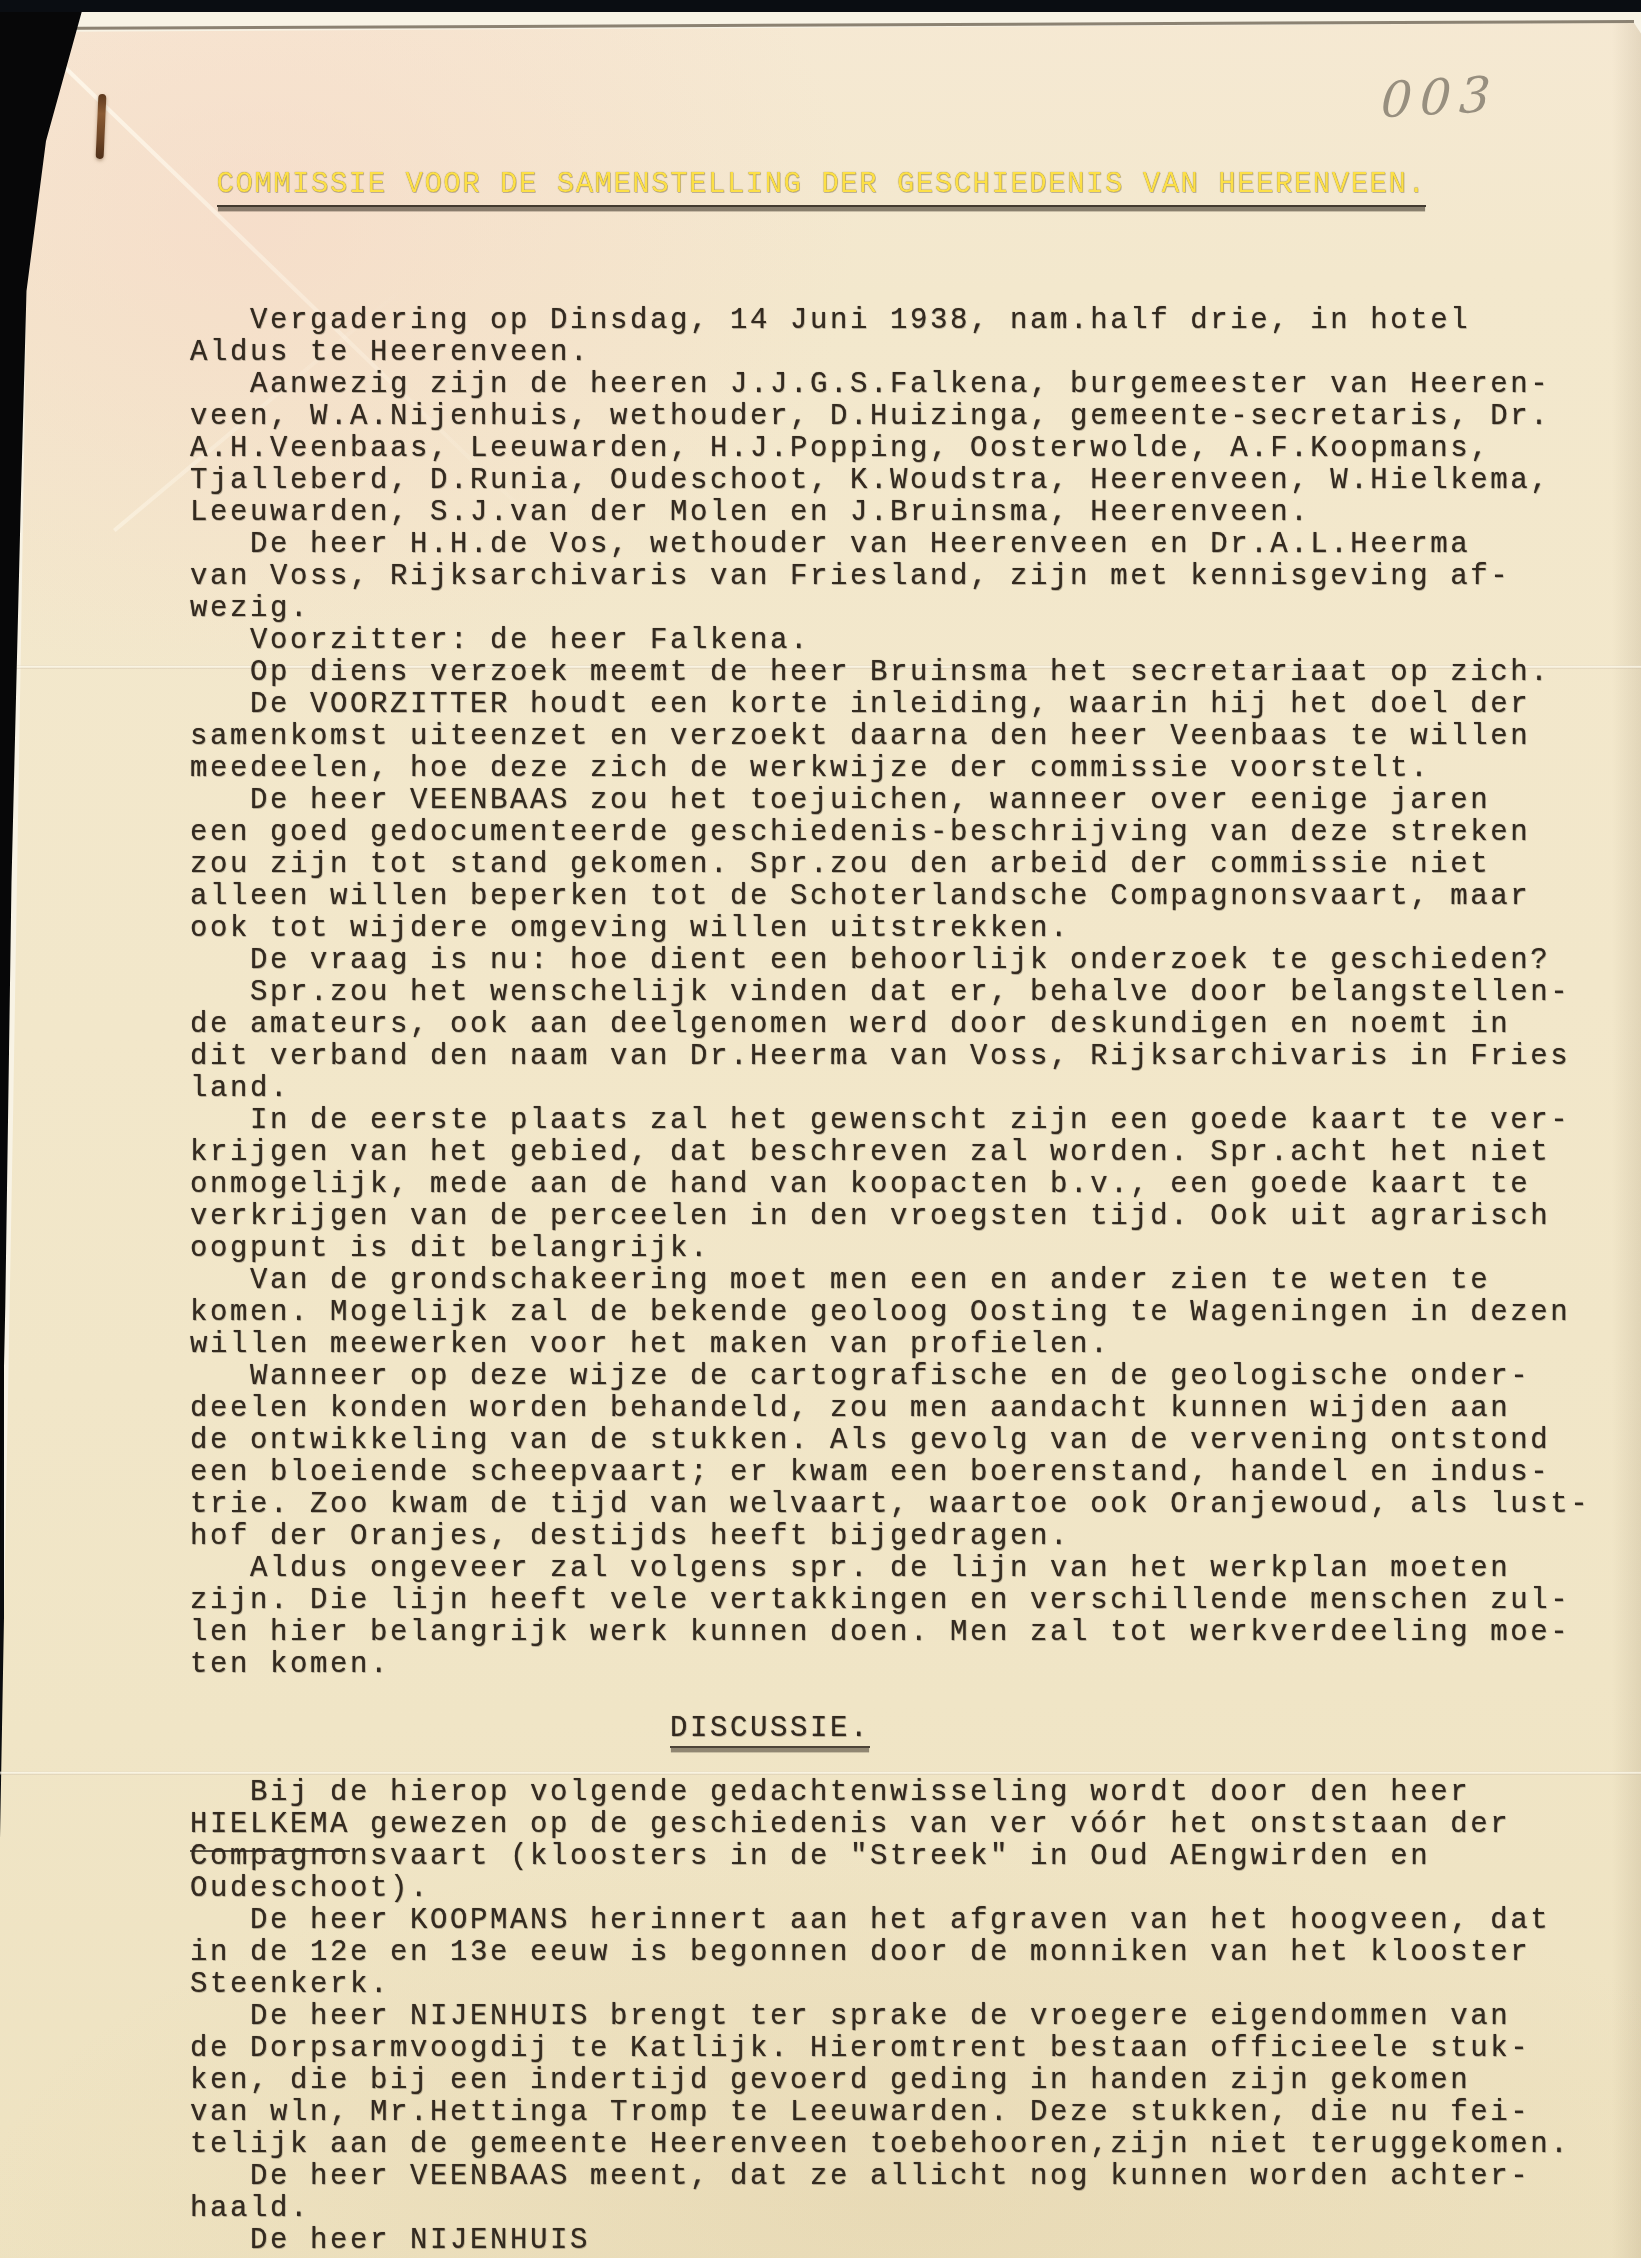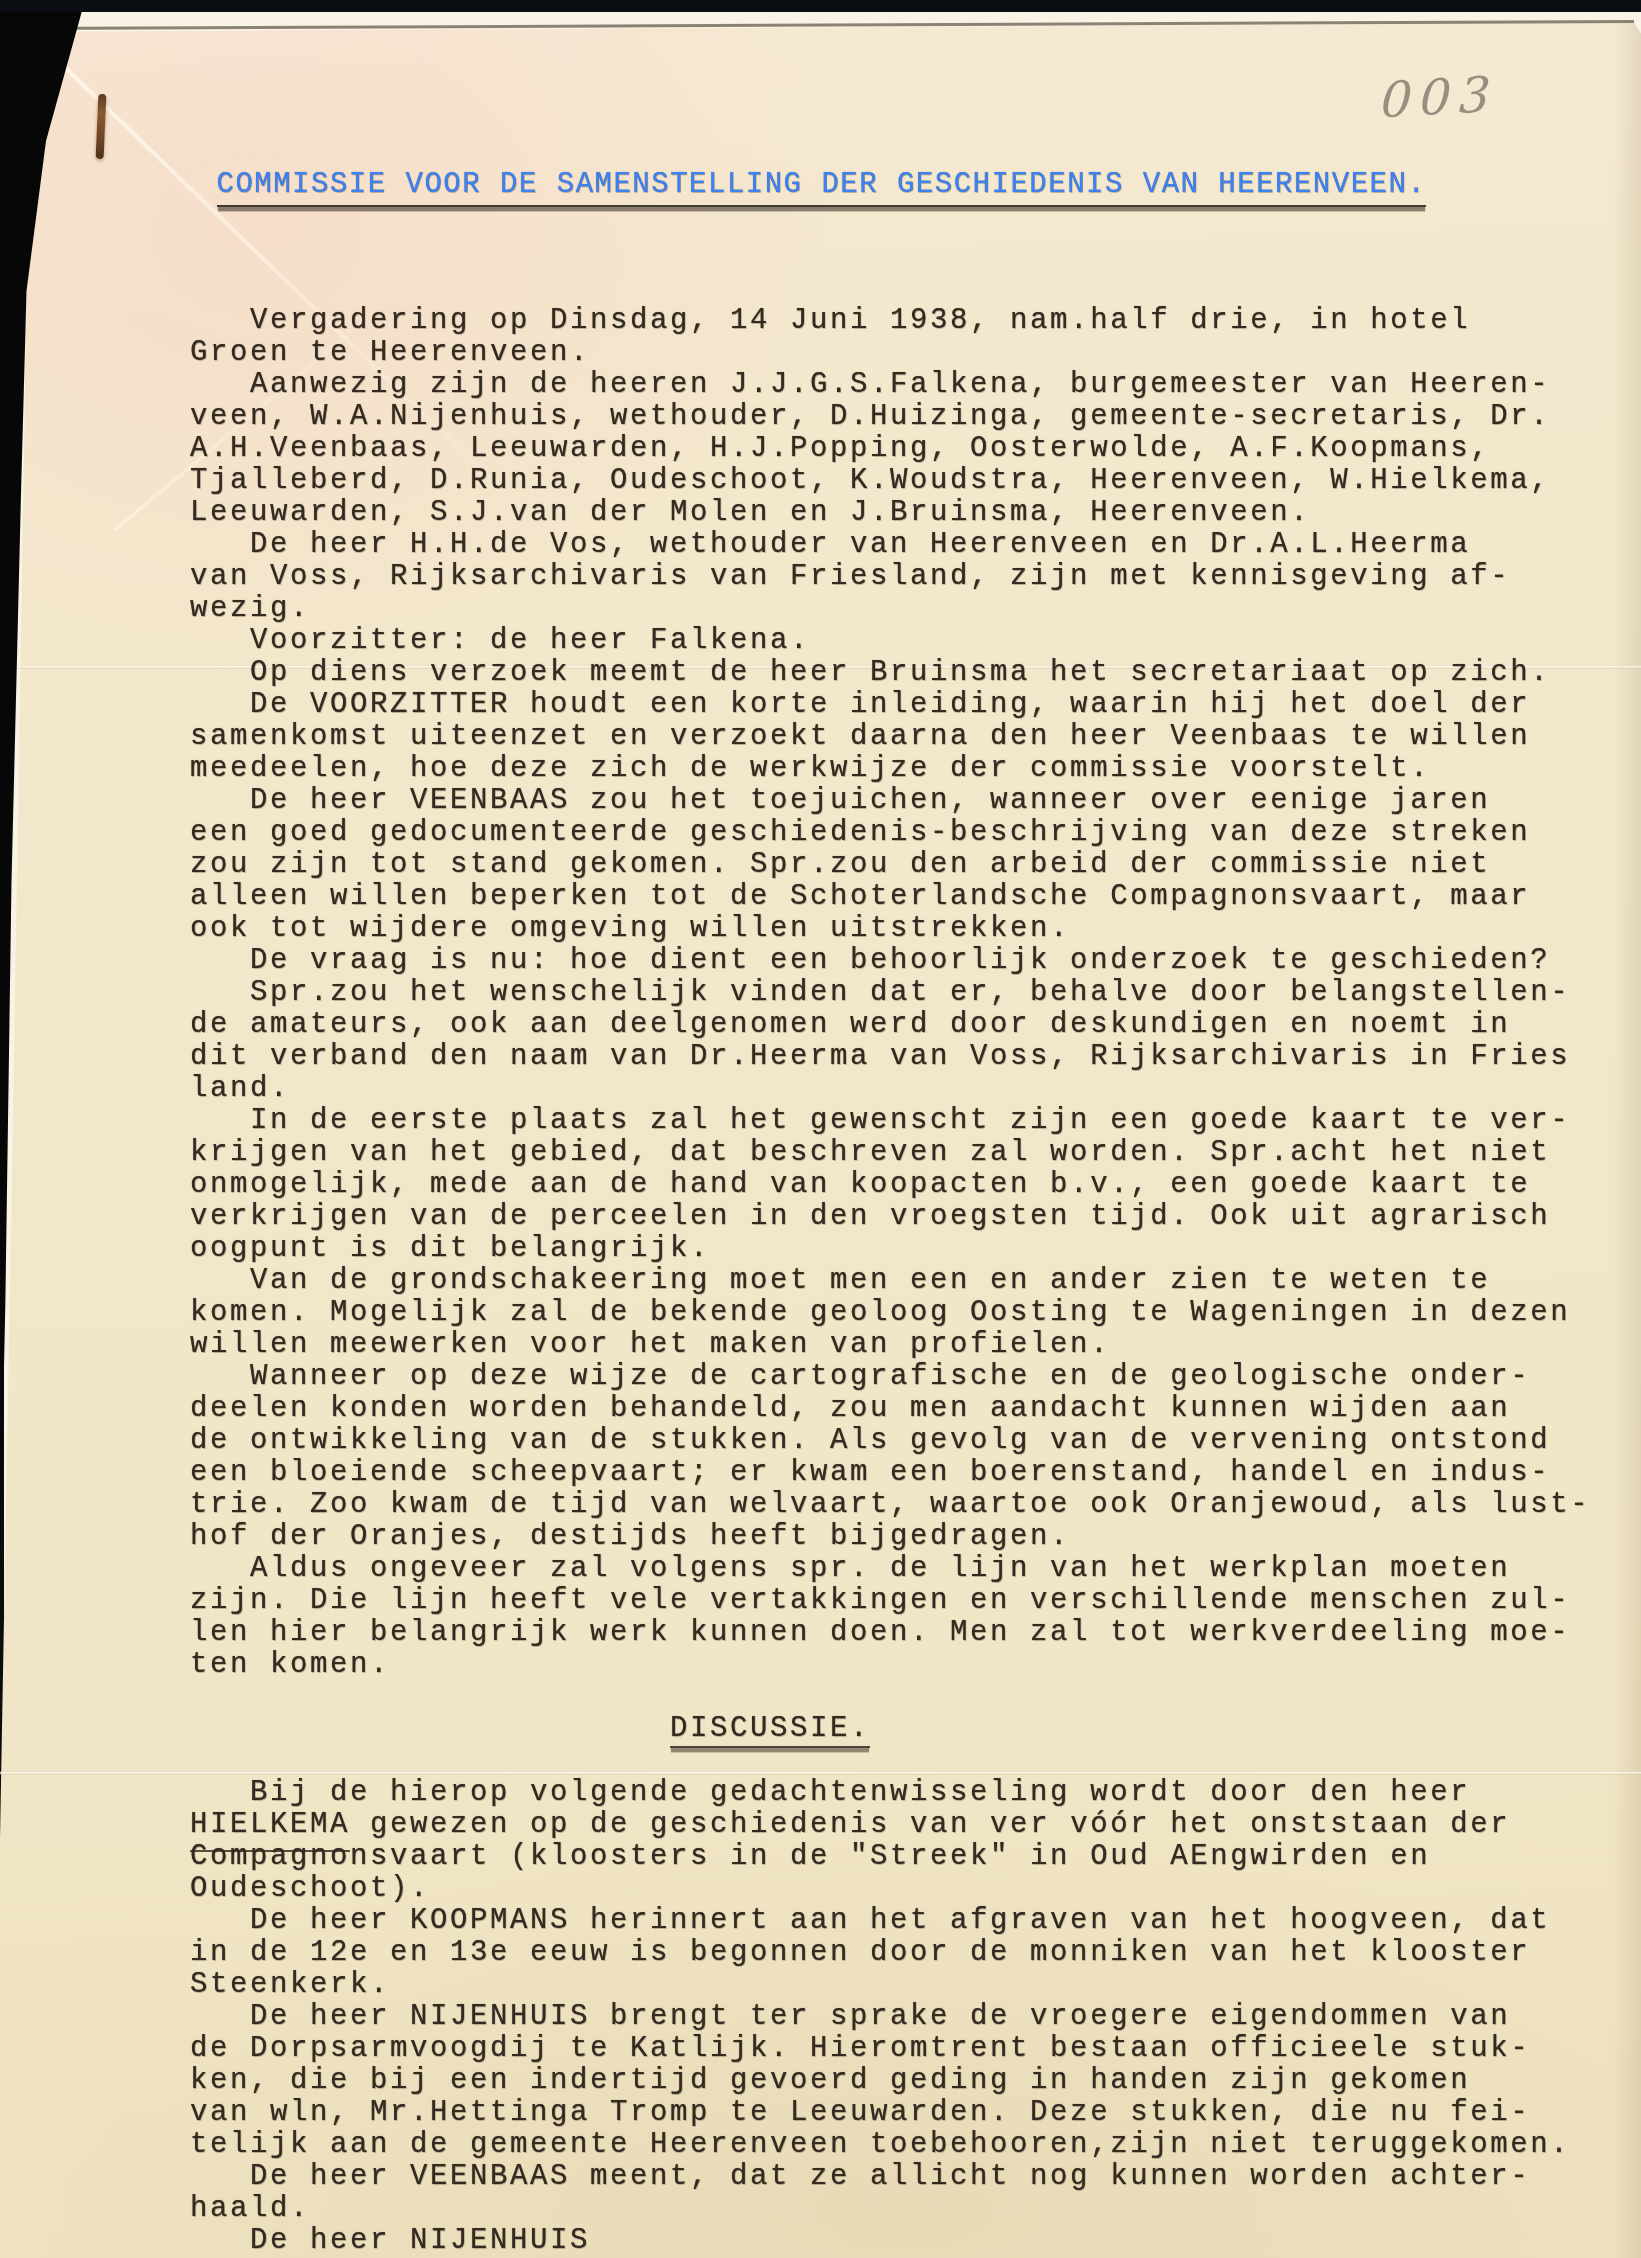--- a/index.html
+++ b/index.html
@@ -63,21 +63,21 @@
     position:absolute;left:1381px;top:69px;
     font-family:"DejaVu Serif","Liberation Serif",serif;
     font-style:italic;font-size:49px;color:#8e8677;
     letter-spacing:8px;opacity:.9;
     transform:rotate(-3deg) skewX(-6deg);
   }
   .doc-title{
     position:absolute;left:190px;top:168px;
     padding-left:26.5px;
     font-size:29px;letter-spacing:1.5px;white-space:pre;
-    color:#3b82f6;
+    color:#fde047;
     text-shadow:0 0 0.9px rgba(51,42,32,0.7),0.7px 0.7px 0 rgba(51,42,32,0.25);
   }
   .title-u{
     border-bottom:2.6px solid rgba(48,40,30,0.9);
     box-shadow:0 5.3px 0 -0.9px rgba(48,40,30,0.55);
     padding-bottom:4.4px;
   }
   .doc-lines{
     position:absolute;left:190px;top:305px;width:1429px;
   }
@@ -108,21 +108,21 @@
   <div class="black-corner"></div>
   <div class="top-strip"></div>
   <div class="staple"></div>
 
   <div class="pencil-number">003</div>
 
   <div class="doc-title"><span class="title-u">COMMISSIE VOOR DE SAMENSTELLING DER GESCHIEDENIS VAN HEERENVEEN.</span></div>
 
   <div class="doc-lines">
       <div class="tline"><span>   Vergadering op Dinsdag, 14 Juni 1938, nam.half drie, in hotel</span></div>
-      <div class="tline"><span>Groen te Heerenveen.</span></div>
+      <div class="tline"><span>Aldus te Heerenveen.</span></div>
       <div class="tline"><span>   Aanwezig zijn de heeren J.J.G.S.Falkena, burgemeester van Heeren-</span></div>
       <div class="tline"><span>veen, W.A.Nijenhuis, wethouder, D.Huizinga, gemeente-secretaris, Dr.</span></div>
       <div class="tline"><span>A.H.Veenbaas, Leeuwarden, H.J.Popping, Oosterwolde, A.F.Koopmans,</span></div>
       <div class="tline"><span>Tjalleberd, D.Runia, Oudeschoot, K.Woudstra, Heerenveen, W.Hielkema,</span></div>
       <div class="tline"><span>Leeuwarden, S.J.van der Molen en J.Bruinsma, Heerenveen.</span></div>
       <div class="tline"><span>   De heer H.H.de Vos, wethouder van Heerenveen en Dr.A.L.Heerma</span></div>
       <div class="tline"><span>van Voss, Rijksarchivaris van Friesland, zijn met kennisgeving af-</span></div>
       <div class="tline"><span>wezig.</span></div>
       <div class="tline"><span>   Voorzitter: de heer Falkena.</span></div>
       <div class="tline"><span>   Op diens verzoek meemt de heer Bruinsma het secretariaat op zich.</span></div>

